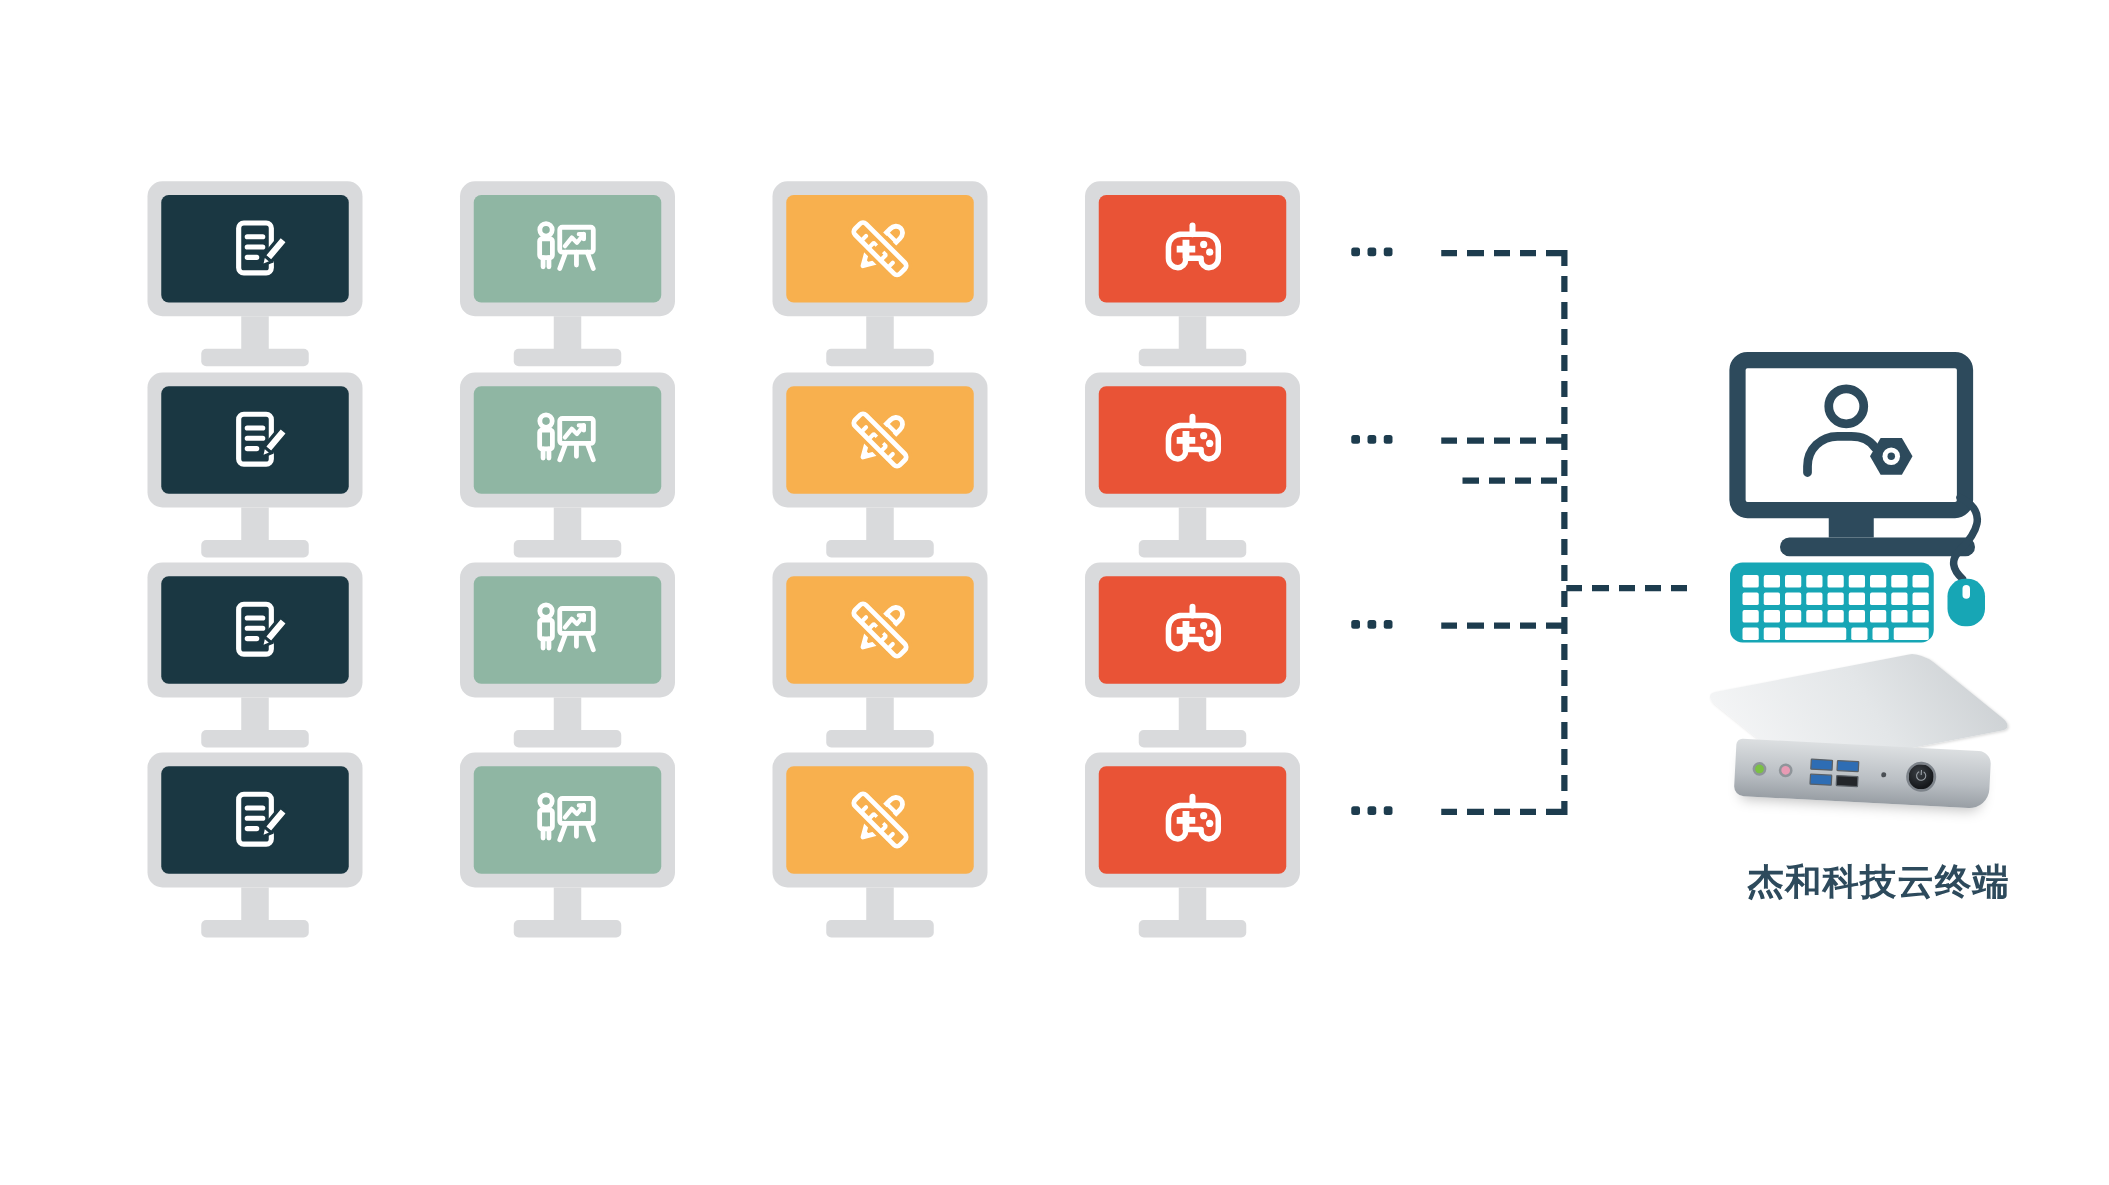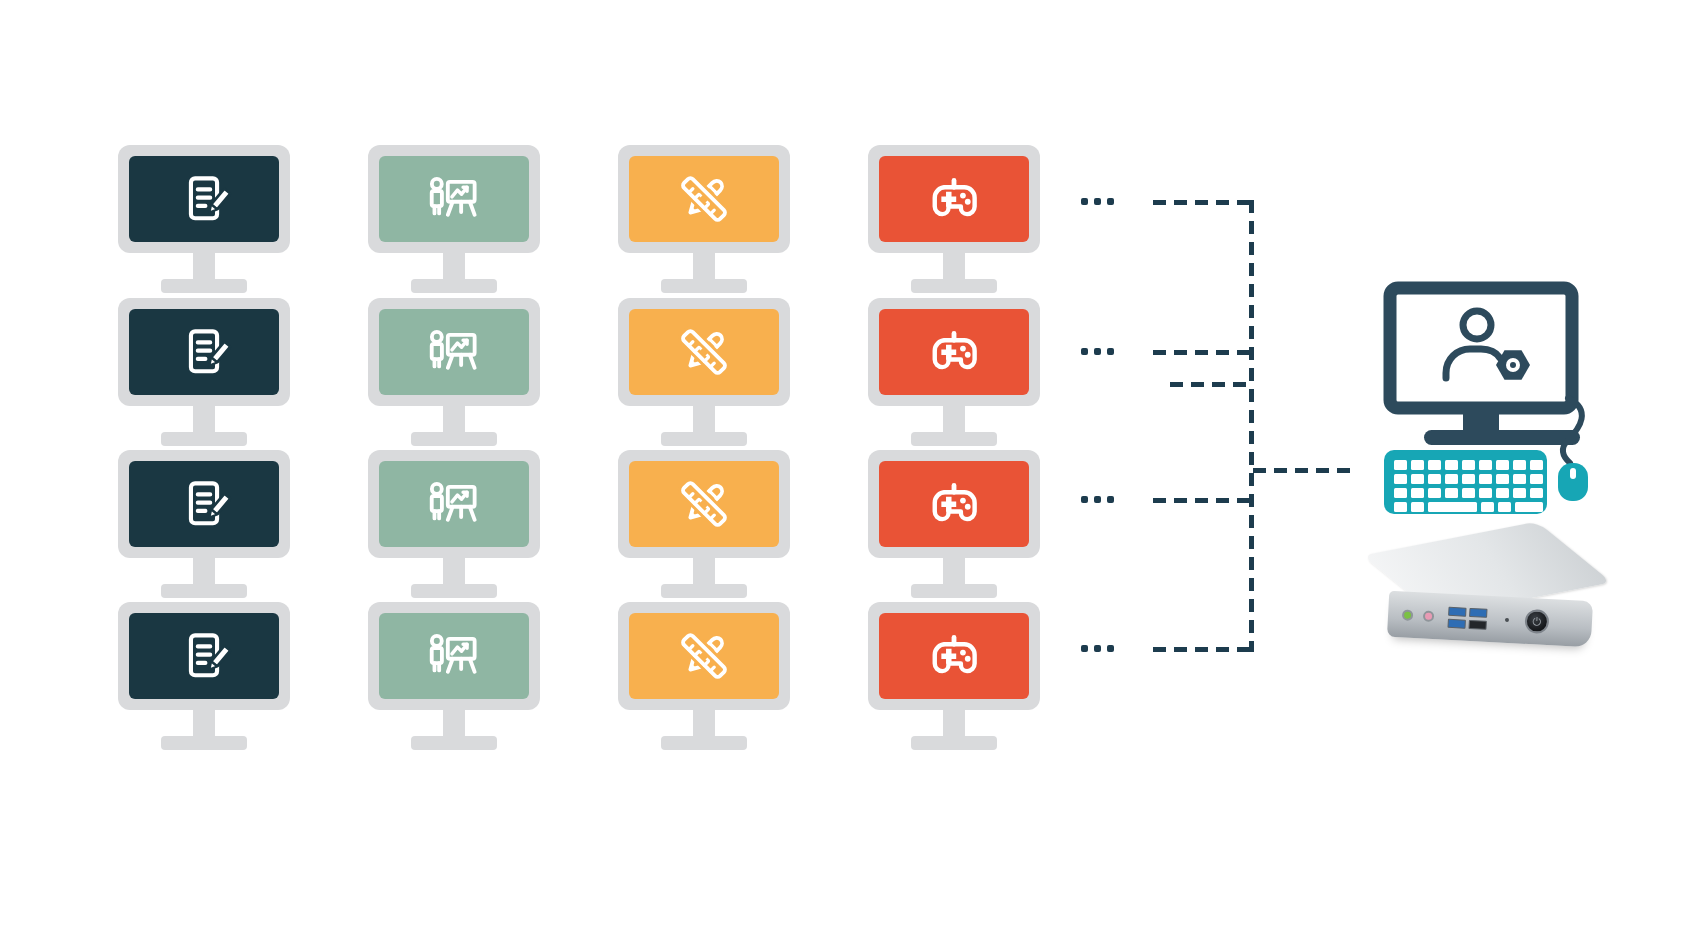--- a/index.html
+++ b/index.html
@@ -452,13 +452,14 @@
         <span class="usb blue"></span>
         <span class="usb blue"></span>
         <span class="usb blue"></span>
         <span class="usb black"></span>
       </span>
       <span class="pinhole"></span>
       <span class="power-btn">⏻</span>
     </div>
   </div>
 
+  <div class="host-label">杰和科技云终端</div>
 </div>
 
 </body></html>

